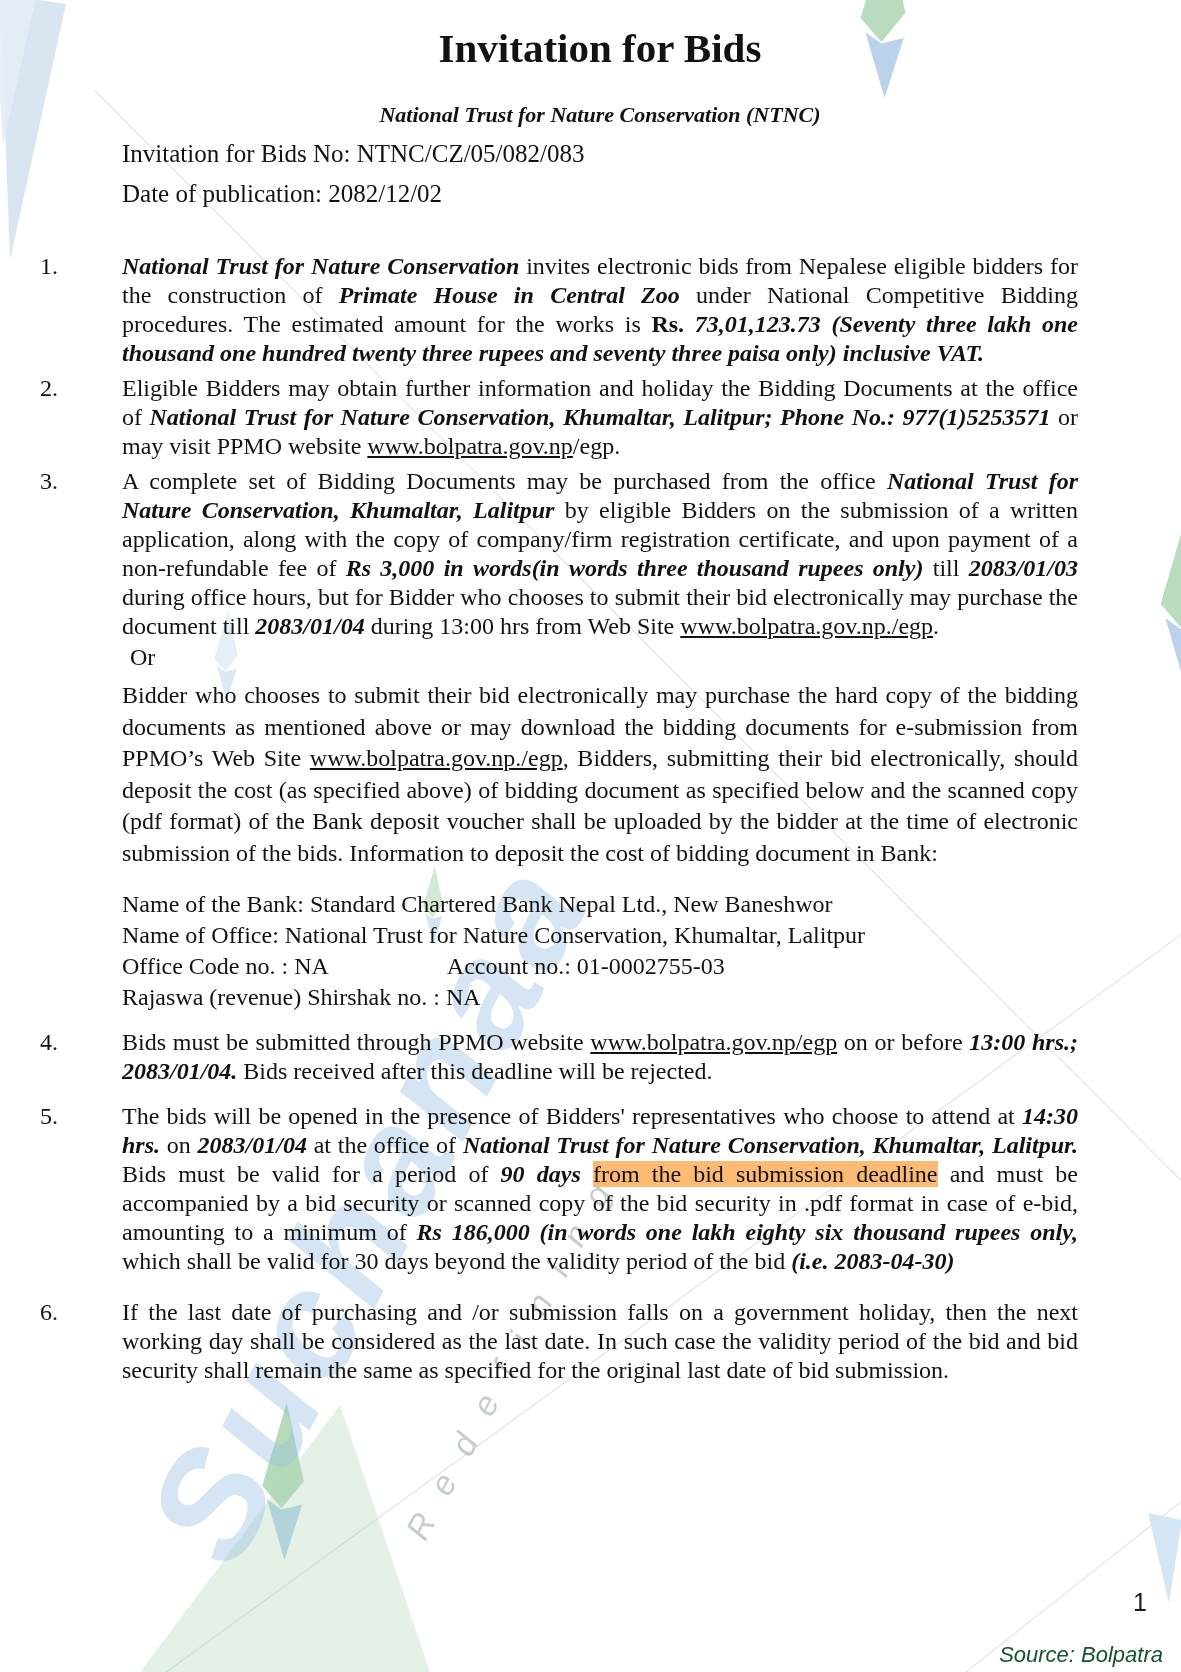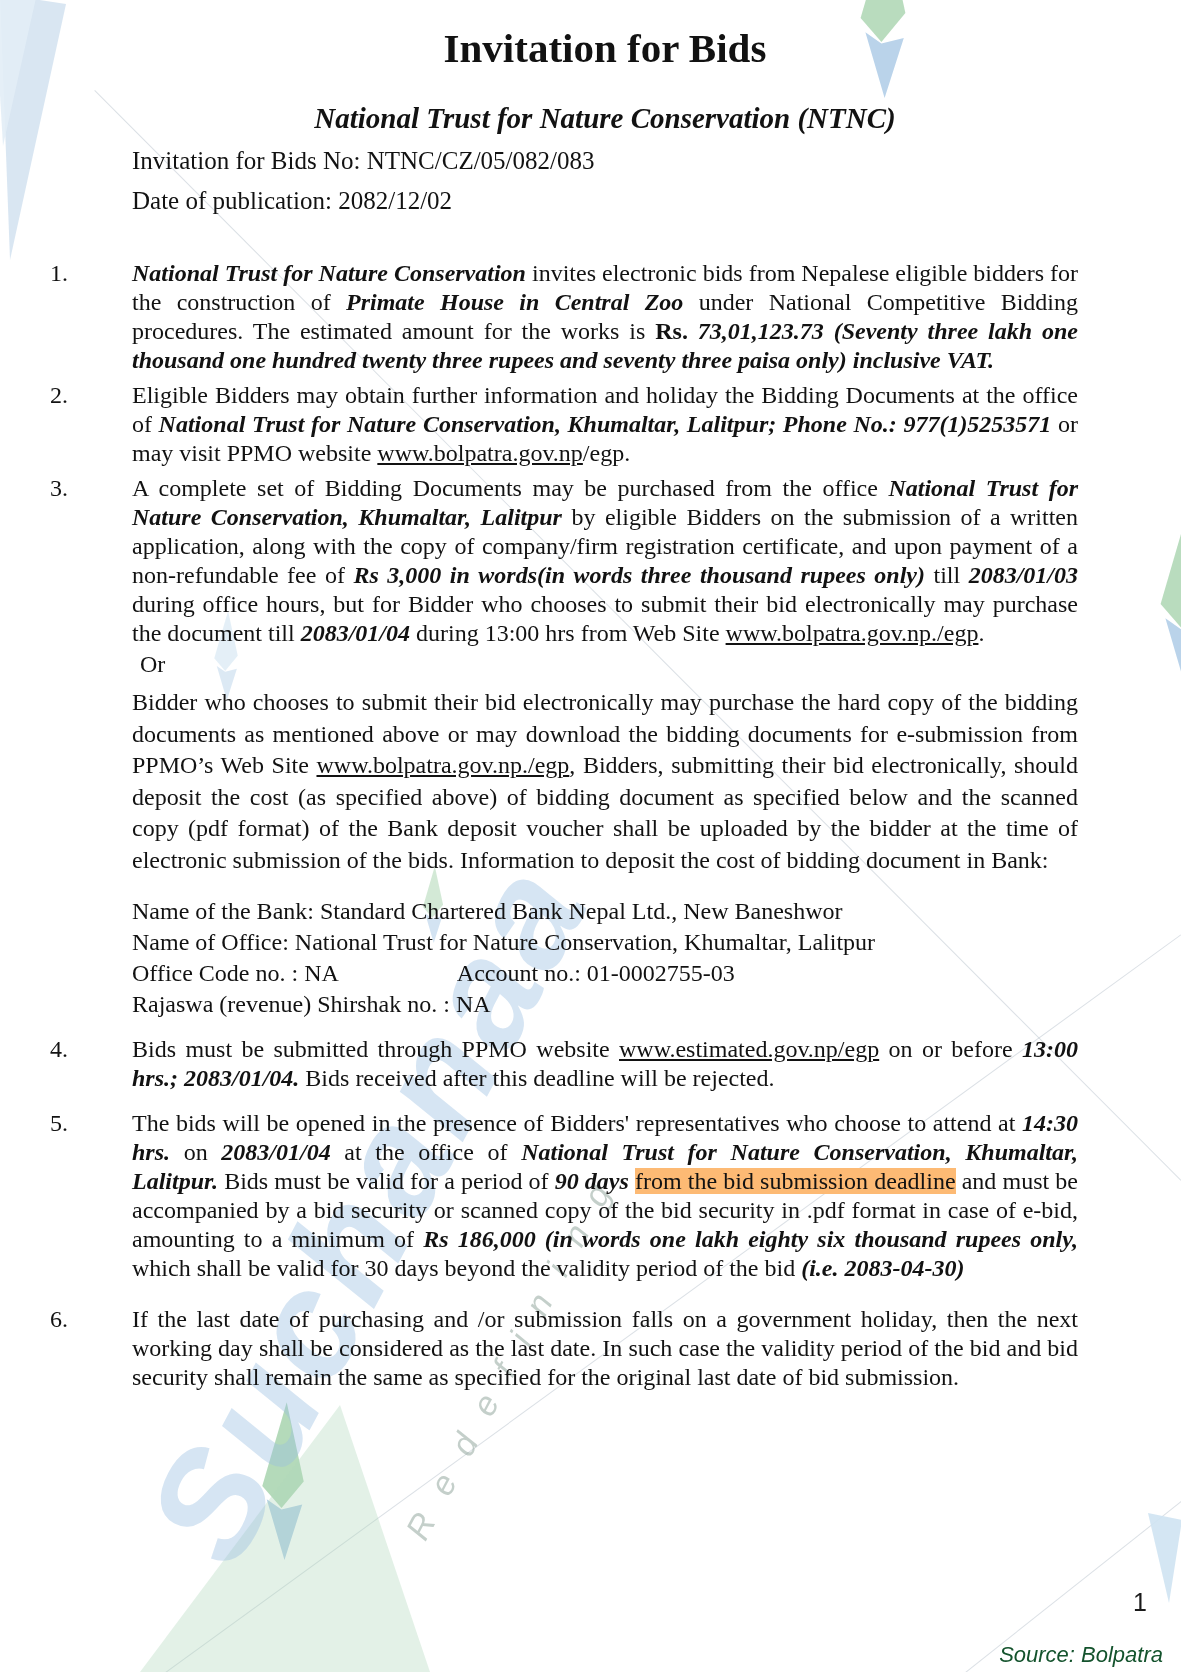--- a/index.html
+++ b/index.html
@@ -16,23 +16,23 @@
     font-size:150px; letter-spacing:7px; color:rgba(152,191,224,0.40); white-space:nowrap;
   }
   .wm-tagline{
     position:absolute; left:398px; top:1528px; transform:rotate(-62deg); transform-origin:0 0;
     font-family:"Liberation Sans", sans-serif; font-style:italic;
     font-size:34px; letter-spacing:26px; color:rgba(148,168,158,0.55); white-space:nowrap;
   }
   .wline{position:absolute; height:1px; transform-origin:0 0; background:rgba(175,186,197,0.45);}
   .bolt{position:absolute;}
   
-  .content{position:relative; z-index:1;padding-left:10px;}
+  .content{position:relative; z-index:1;}
   .title{ text-align:center; font-size:41px; font-weight:bold; margin:24px 103px 0 122px; }
-  .subtitle{ text-align:center; font-size:29px; font-weight:bold; font-style:italic; margin:30px 103px 0 122px; }
+  .subtitle{ text-align:center; font-size:22px; font-weight:bold; font-style:italic; margin:30px 103px 0 122px; }
   .hline{ text-align:left; font-size:25px; margin:12px 103px 0 122px; }
   #doc-body{ margin:44px 103px 0 122px; }
   .row{ position:relative; margin-top:6px; }
   .row.gap-lg{ margin-top:16px; }
   .row.gap-xl{ margin-top:22px; }
   .num{ position:absolute; left:-82px; top:1px; font-size:24px; }
   .para{ font-size:24px; line-height:29px; text-align:justify; }
   .or-line{ margin-top:2px; }
   .or-line .para{ text-align:left; padding-left:8px; }
   .loose{ margin-top:8px; }
@@ -137,21 +137,21 @@
           <div class="para"><span class="">Name of Office: National Trust for Nature Conservation, Khumaltar, Lalitpur</span></div>
         </div>
         <div class="row bank">
           <div class="para"><span class="">Office Code no. : NA</span><span class="gap" style="width: 118px;"></span><span class="">Account no.: 01-0002755-03</span></div>
         </div>
         <div class="row bank">
           <div class="para"><span class="">Rajaswa (revenue) Shirshak no. : NA</span></div>
         </div>
         <div class="row gap-lg">
           <div class="num">4.</div>
-          <div class="para"><span class="">Bids must be submitted through PPMO website </span><span class="u">www.estimated.gov.np/egp</span><span class=""> on or before </span><span class="b i">13:00 hrs.; 2083/01/04.</span><span class=""> Bids received after this deadline will be rejected.</span></div>
+          <div class="para"><span class="">Bids must be submitted through PPMO website </span><span class="u">www.bolpatra.gov.np/egp</span><span class=""> on or before </span><span class="b i">13:00 hrs.; 2083/01/04.</span><span class=""> Bids received after this deadline will be rejected.</span></div>
         </div>
         <div class="row gap-lg">
           <div class="num">5.</div>
           <div class="para"><span class="">The bids will be opened in the presence of Bidders' representatives who choose to attend at </span><span class="b i">14:30 hrs.</span><span class=""> on </span><span class="b i">2083/01/04</span><span class=""> at the office of </span><span class="b i">National Trust for Nature Conservation, Khumaltar, Lalitpur.</span><span class=""> Bids must be valid for a period of </span><span class="b i">90 days</span><span class=""> </span><span class="h">from the bid submission deadline</span><span class=""> and must be accompanied by a bid security or scanned copy of the bid security in .pdf format in case of e-bid, amounting to a minimum of </span><span class="b i">Rs 186,000 (in words one lakh eighty six thousand rupees only,</span><span class=""> which shall be valid for 30 days beyond the validity period of the bid </span><span class="b i">(i.e. 2083-04-30)</span></div>
         </div>
         <div class="row gap-xl">
           <div class="num">6.</div>
           <div class="para"><span class="">If the last date of purchasing and /or submission falls on a government holiday, then the next working day shall be considered as the last date. In such case the validity period of the bid and bid security shall remain the same as specified for the original last date of bid submission.</span></div>
         </div>
       </div>

